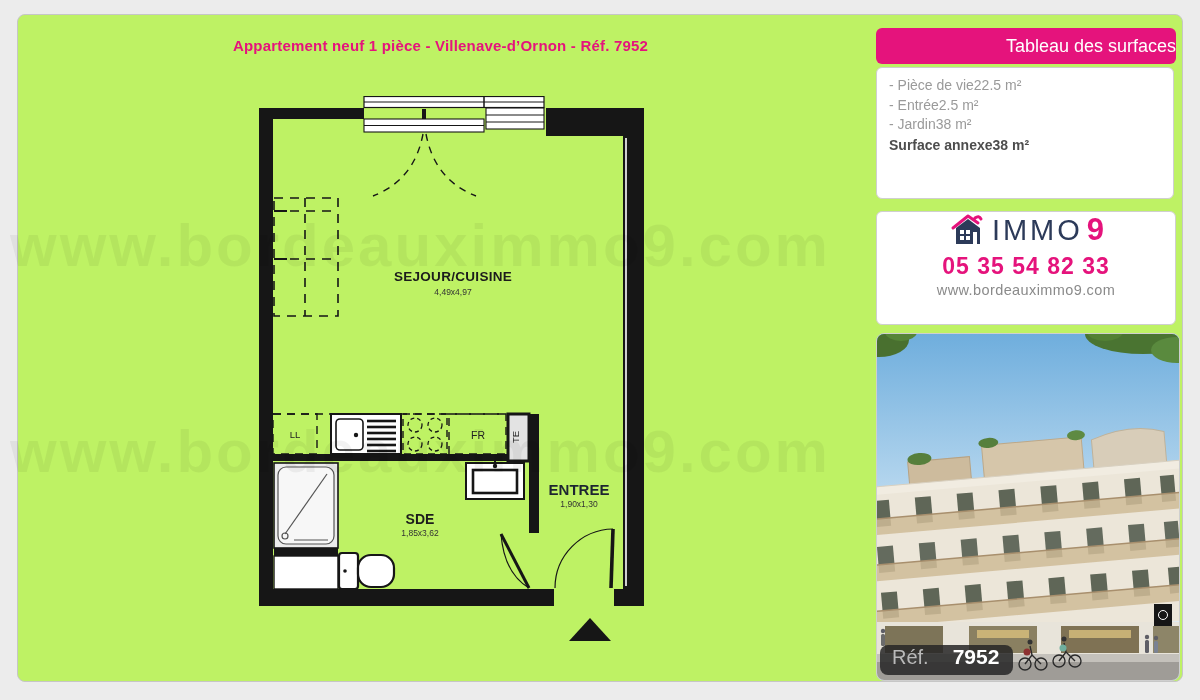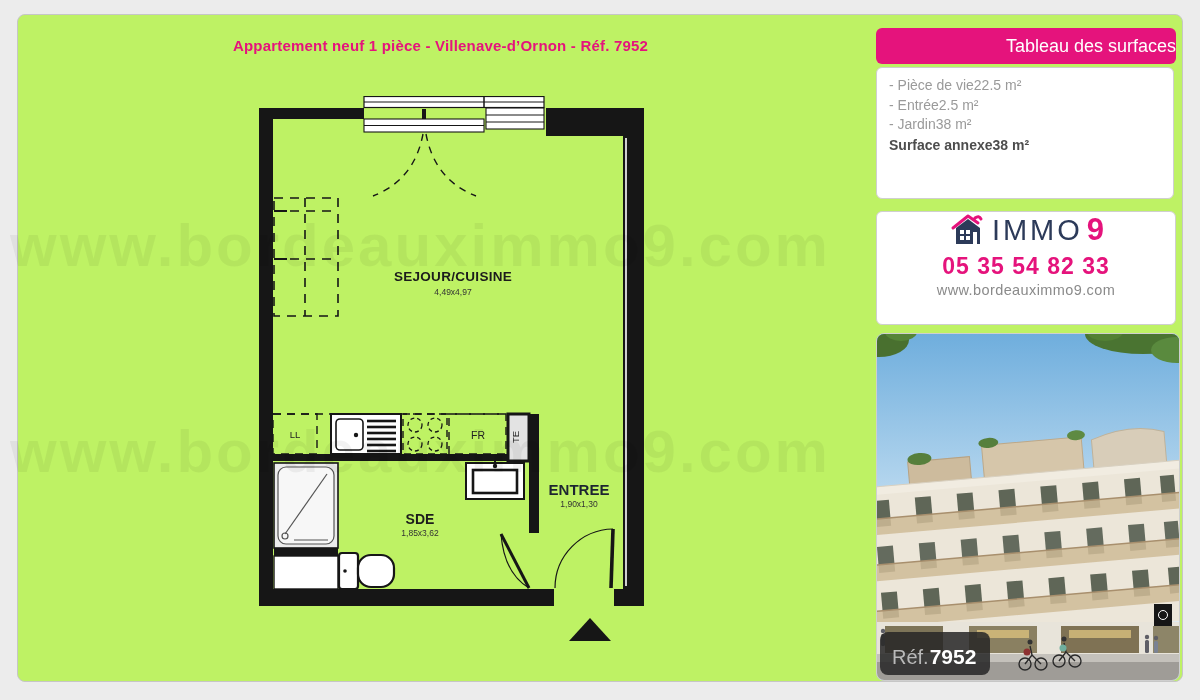--- a/index.html
+++ b/index.html
@@ -28,21 +28,21 @@
   .immo-card{position:absolute;left:858px;top:196px;width:298px;height:112px;
     background:#fff;border:1px solid #cfcfcf;border-radius:6px;text-align:center;}
   .logo-row{display:flex;align-items:center;justify-content:center;gap:4px;}
   .logo-immo{font-size:29px;color:#2c3a59;letter-spacing:3px;}
   .logo-9{font-size:31px;color:#e5137c;font-weight:bold;}
   .agency-phone{margin-top:5px;font-size:23px;font-weight:bold;color:#e5137c;letter-spacing:1px;}
   .agency-site{margin-top:2px;font-size:14.5px;color:#8a8a8a;letter-spacing:.4px;}
   .photo-card{position:absolute;left:858px;top:318px;width:302px;height:346px;
     border:1px solid #cfcfcf;border-radius:8px;overflow:hidden;background:#9cc;}
   .ref-badge{position:absolute;left:3px;bottom:5px;background:rgba(38,38,38,0.85);
-    border-radius:8px;padding:13px 14px 6px 12px;display:flex;align-items:baseline;gap:1px;}
+    border-radius:8px;padding:0 14px 6px 12px;display:flex;align-items:baseline;gap:24px;}
   .ref-label{color:#b9b9b9;font-size:20px;}
   .ref-number{color:#ffffff;font-size:21px;font-weight:bold;}
 </style>
 </head>
 <body>
 
 <div class="panel">
 
   <div class="page-title">Appartement neuf 1 pièce - Villenave-d’Ornon - Réf. 7952</div>
 

